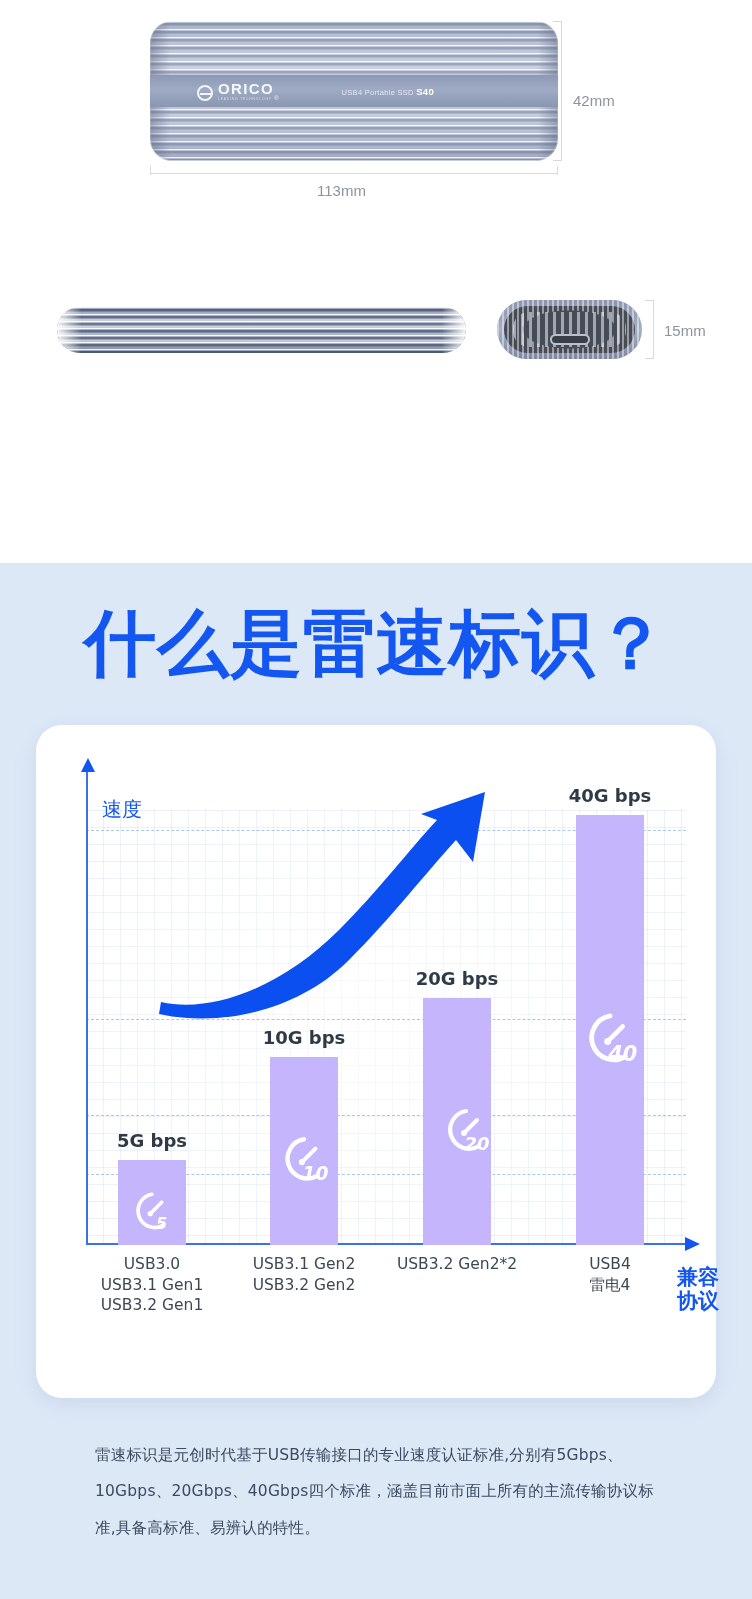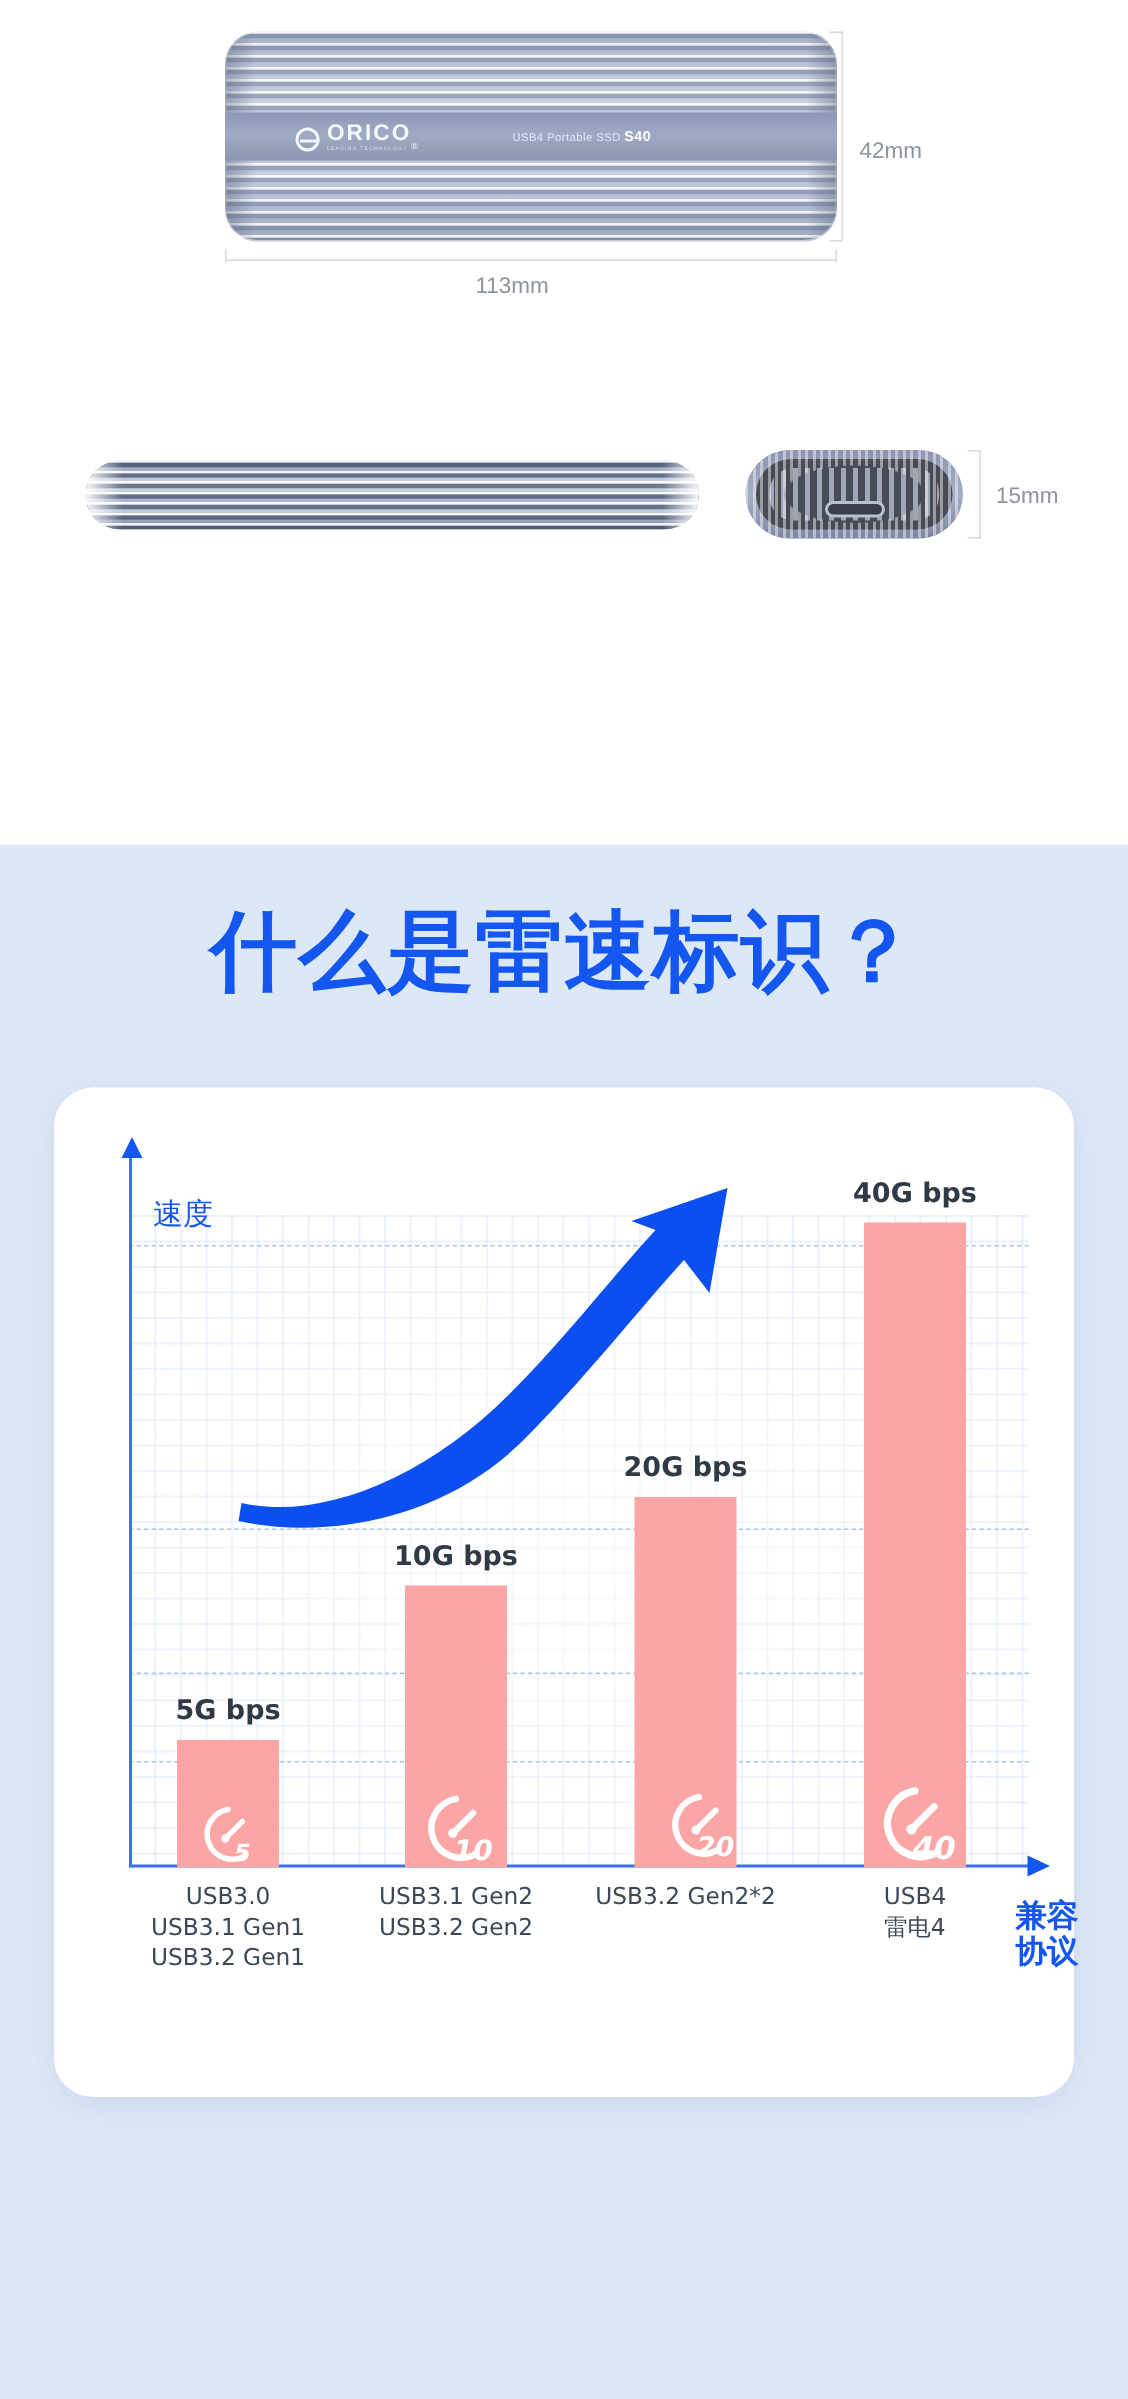--- a/index.html
+++ b/index.html
@@ -129,21 +129,21 @@
     mask: radial-gradient(closest-side, transparent 63%, black 66%);
   }
 
   
   .info-section {
     position: absolute; left: 0; top: 563px; width: 752px; height: 1036px;
     background: #dde8f7;
   }
   .headline {
     position: absolute; top: 33px; width: 100%; text-align: center;
-    font-size: 58px; font-weight: bold; color: #1356f0;
+    font-size: 72px; font-weight: bold; color: #1356f0;
     letter-spacing: 1px;
     font-family: "DejaVu Sans", "Liberation Sans", sans-serif;
   }
 
   
   .chart-card {
     position: absolute; left: 36px; top: 162px; width: 680px; height: 673px;
     background: #ffffff; border-radius: 26px;
     box-shadow: 0 6px 22px rgba(120,150,190,0.18);
   }
@@ -195,22 +195,22 @@
     font-family: "DejaVu Sans", sans-serif;
   }
 
   .trend-arrow {
     position: absolute; left: 75px; top: 30px; width: 340px; height: 230px;
     pointer-events: none;
   }
 
   
   .bar {
-    position: absolute; bottom: 30px; background: #fca5a5;
-    display: flex; align-items: flex-end; justify-content: center;
+    position: absolute; bottom: 30px; background: #c4b5fd;
+    display: flex; align-items: center; justify-content: center;
   }
   .gauge { margin-top: 16px; }
   .bar-value {
     position: absolute; bottom: 100%; left: 50%; transform: translateX(-50%);
     margin-bottom: 9px; white-space: nowrap;
     font-size: 18px; font-weight: bold; color: #2f3a46;
     font-family: "DejaVu Sans", "Liberation Sans", sans-serif;
   }
   .bar-cat {
     position: absolute; top: 100%; left: 50%; transform: translateX(-50%);
@@ -357,14 +357,15 @@
           </svg>
           <div class="bar-cat">
             <div>USB4</div>
             <div>雷电4</div>
           </div>
         </div>
 
       </div>
     </div>
 
+    <div class="description">雷速标识是元创时代基于USB传输接口的专业速度认证标准,分别有5Gbps、10Gbps、20Gbps、40Gbps四个标准，涵盖目前市面上所有的主流传输协议标准,具备高标准、易辨认的特性。</div>
   </div>
 </div>
 
 </body></html>

